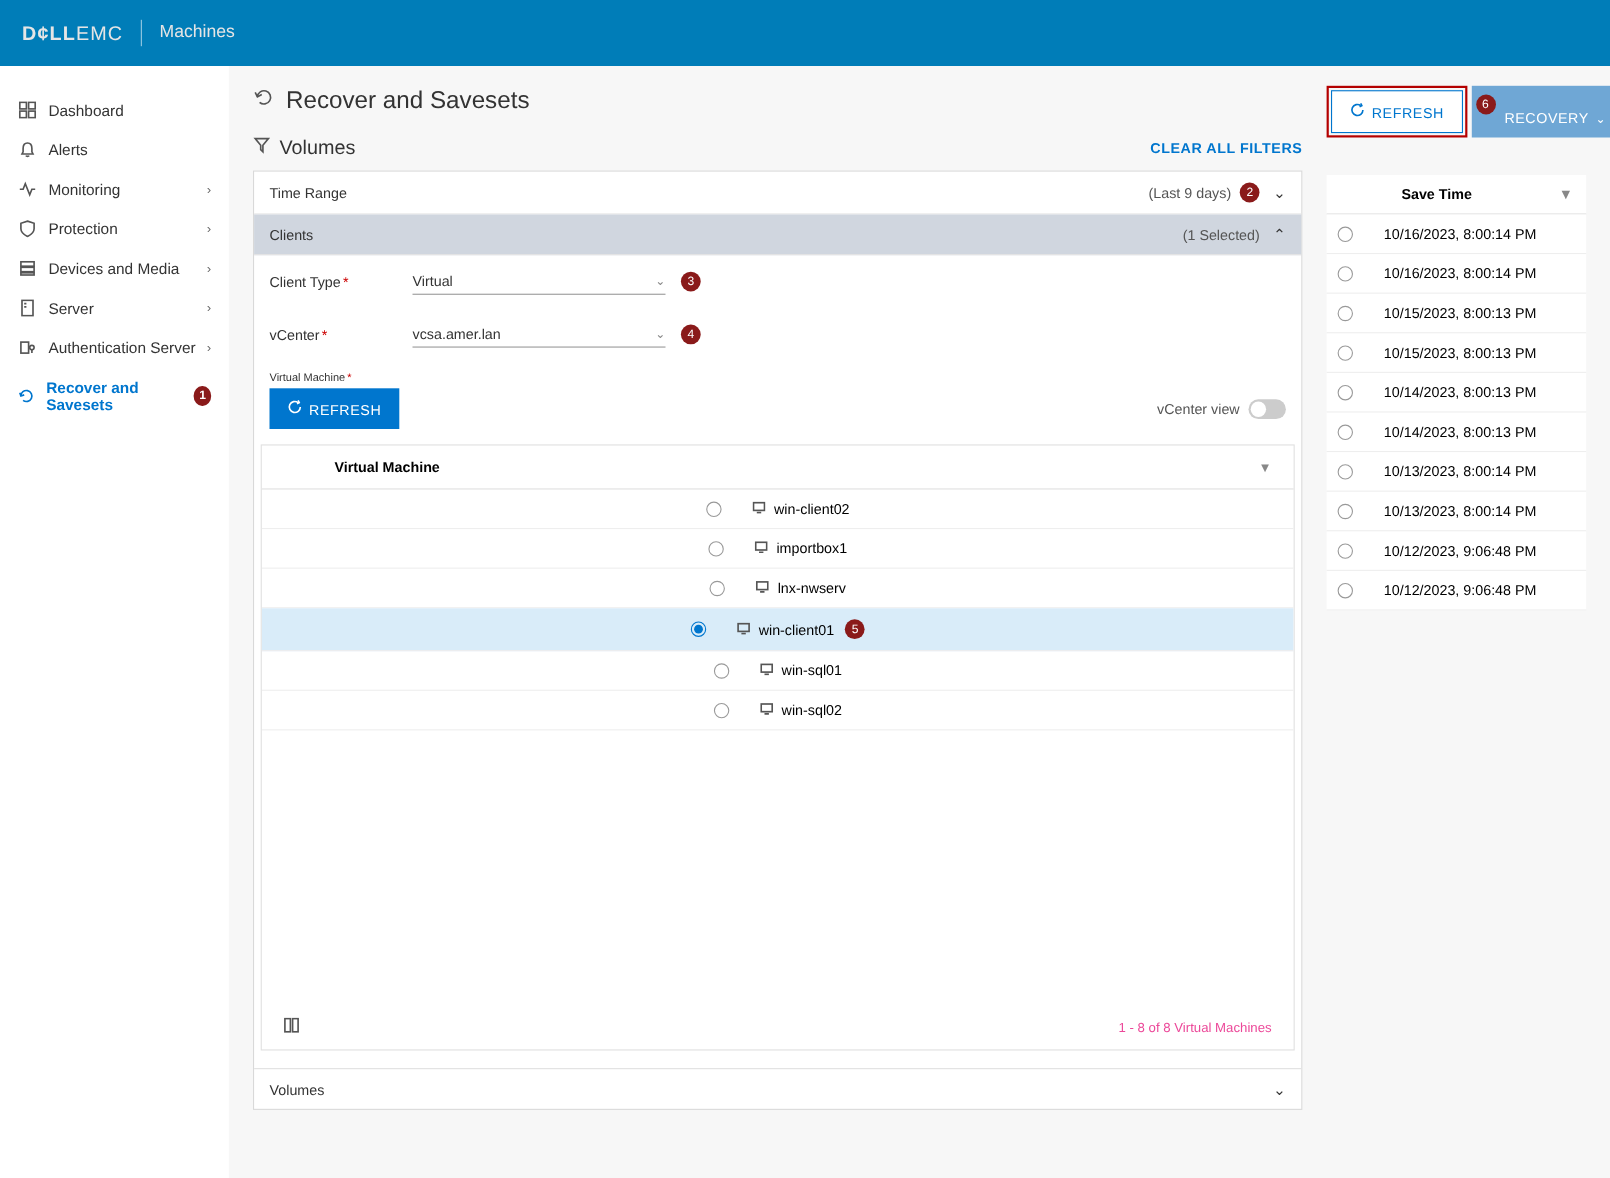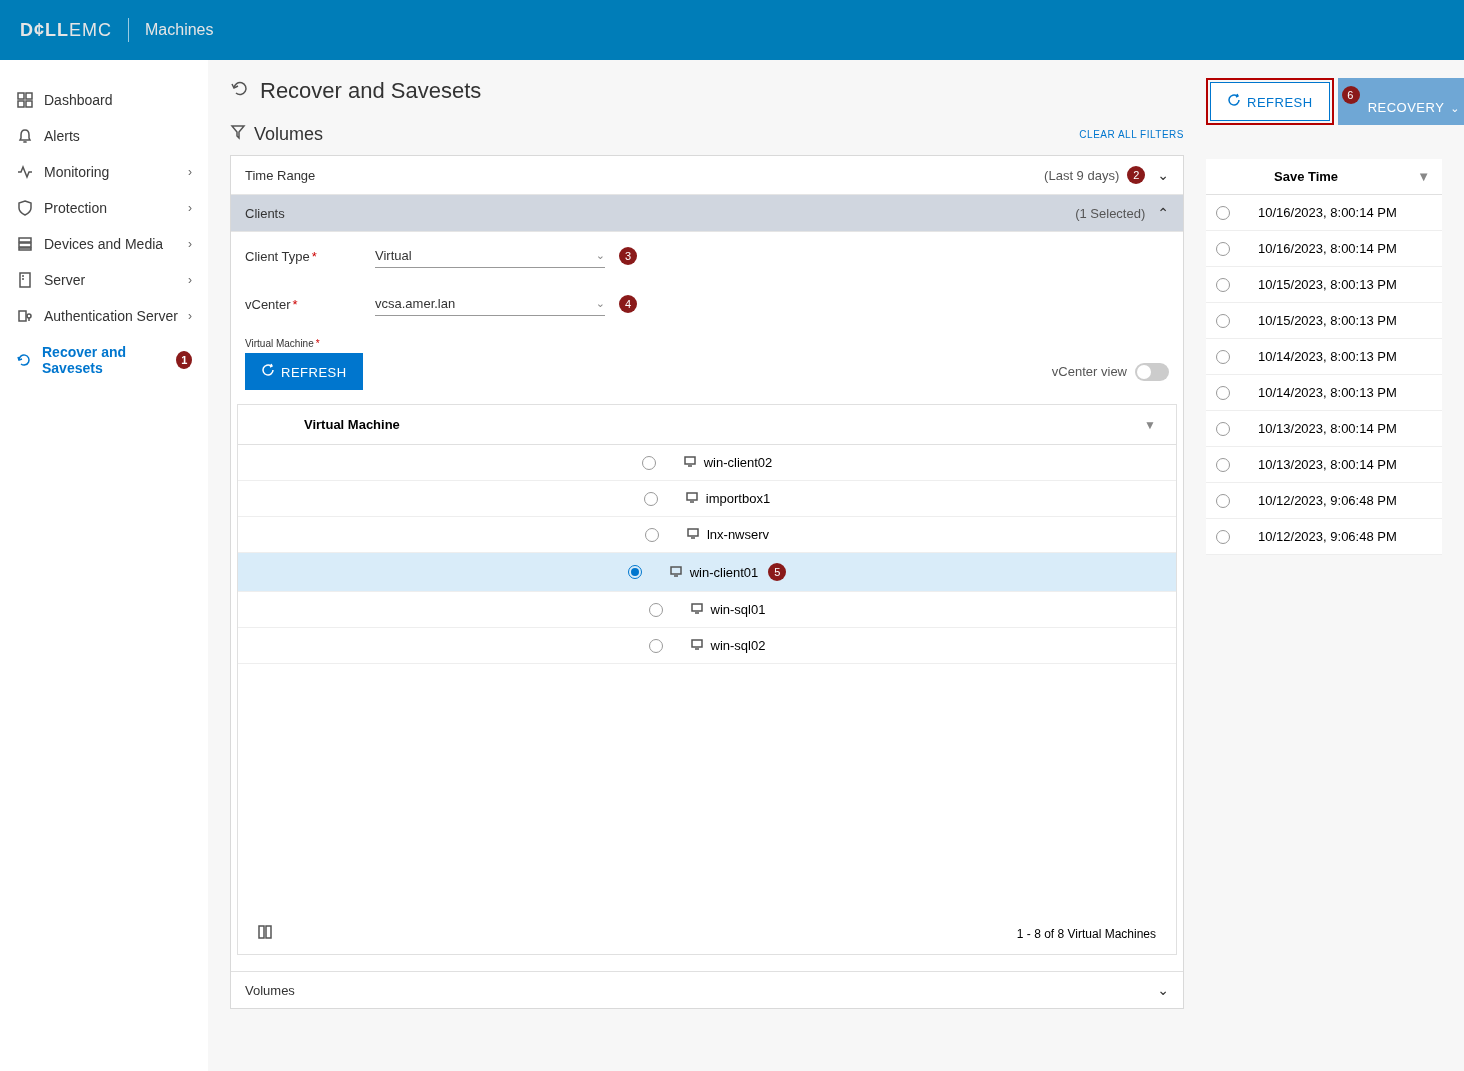--- a/index.html
+++ b/index.html
@@ -26,21 +26,21 @@
 
 
 .main { flex: 1; padding: 18px 22px 0 22px; display: flex; gap: 22px; }
 .left-col { flex: 1;}
 .right-col { width: 236px; }
 
 .page-title { display: flex; align-items: center; gap: 10px; color: #333; font-size: 22px; font-weight: 400; margin-bottom: 20px; }
 
 .filters-head { display: flex; align-items: center; margin-bottom: 10px; }
 .filters-label { font-size: 18px; color: #333; display: flex; align-items: center; gap: 8px; }
-.clear-filters { margin-left: auto; color: #0076ce; font-size: 10px; letter-spacing: .5px; cursor: pointer; }
+.clear-filters { margin-left: auto; color: #0076ce; font-size: 13px; letter-spacing: .5px; cursor: pointer; font-weight: bold; }
 
 .panel { background: #fff; border:1px solid #d9d9d9; }
 .section-row { display:flex; align-items:center; padding: 10px 14px; font-size: 13px; color:#333; position:relative; }
 .section-row.border-b { border-bottom:1px solid #e5e5e5; }
 .section-row .right-text { margin-left:auto; color:#555; }
 .section-row.selected-band { background:#d0d6df; }
 .section-chev { margin-left: 12px; font-size: 14px; color:#333; }
 
 .form-row { display:flex; align-items:center; padding: 12px 14px; font-size:13px; position:relative;}
 .form-label { width: 130px; color:#333; }
@@ -61,21 +61,21 @@
 .grid { border:1px solid #e0e0e0; margin: 0 6px;}
 .grid-head { display:flex; align-items:center; padding: 12px 20px; font-size:13px; font-weight:bold; border-bottom:1px solid #e0e0e0;}
 .grid-head .filter-ico { margin-left:auto; color:#888; font-size:12px;}
 .grid-body { height: 468px; overflow:auto;}
 .grid-row { display:flex; align-items:center; padding: 10px 20px; font-size:13px; border-bottom:1px solid #eee;justify-content:center;}
 .grid-row.sel { background:#d9ecf9;}
 .radio { width:14px; height:14px; border:1px solid #999; border-radius:50%; margin-right: 28px; position:relative;}
 .radio.checked { border-color:#0076ce;}
 .radio.checked::after { content:""; width:8px; height:8px; background:#0076ce; border-radius:50%; position:absolute; top:2px; left:2px;}
 .vm-ico { margin-right:8px; color:#666; font-size:12px;}
-.grid-foot { display:flex; align-items:center; padding: 12px 20px; font-size:12px; color:#000000;}
+.grid-foot { display:flex; align-items:center; padding: 12px 20px; font-size:12px; color:#ec4899;}
 .grid-foot .count { margin-left:auto;}
 
 .volumes { margin-top: 16px;}
 
 
 .top-actions { display:flex; gap:4px; margin-bottom: 34px;}
 .refresh-box { border:2px solid #b40000; padding:2px;}
 .save-head { display:flex; align-items:center; padding: 10px 12px; font-size:13px; font-weight:bold; background:#fff; border-bottom:1px solid #e0e0e0;}
 .save-head .filter-ico { margin-left:auto; color:#888;}
 .save-list { background:#fff;}

